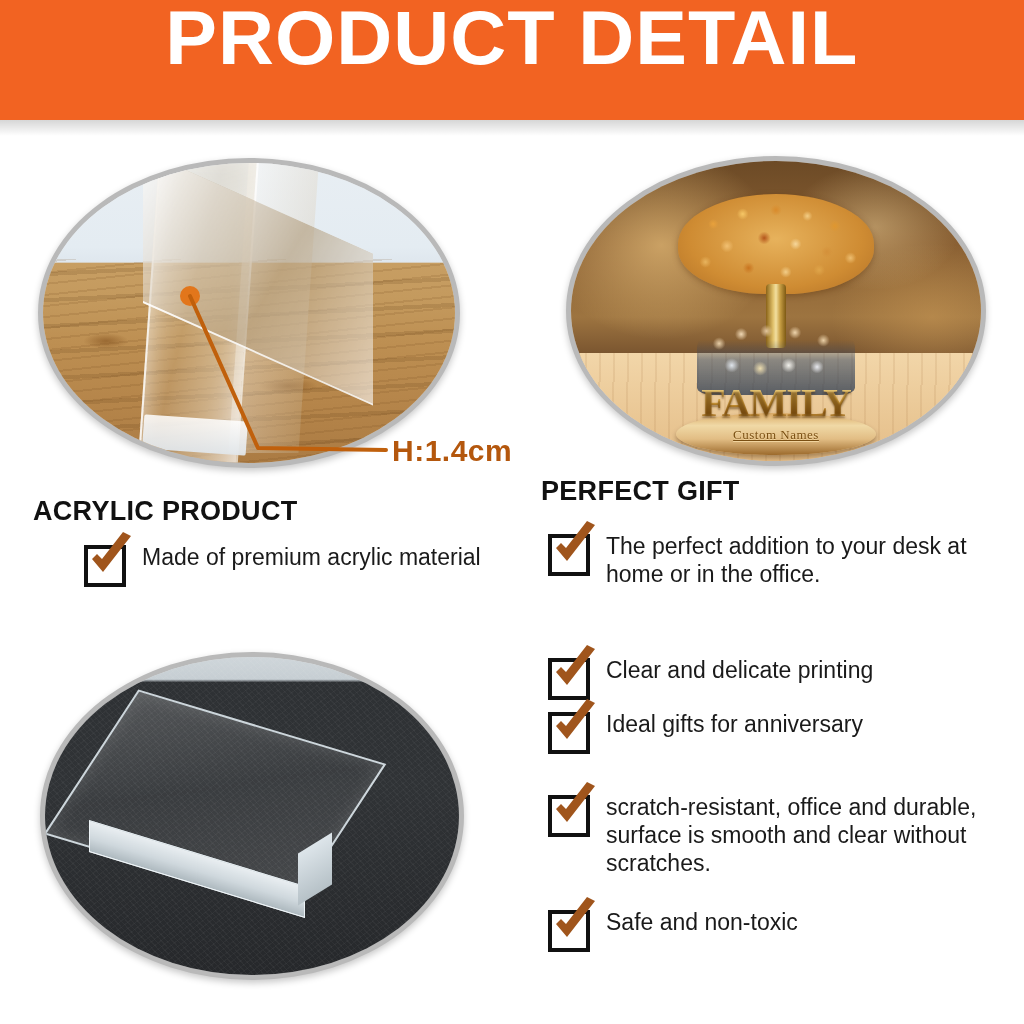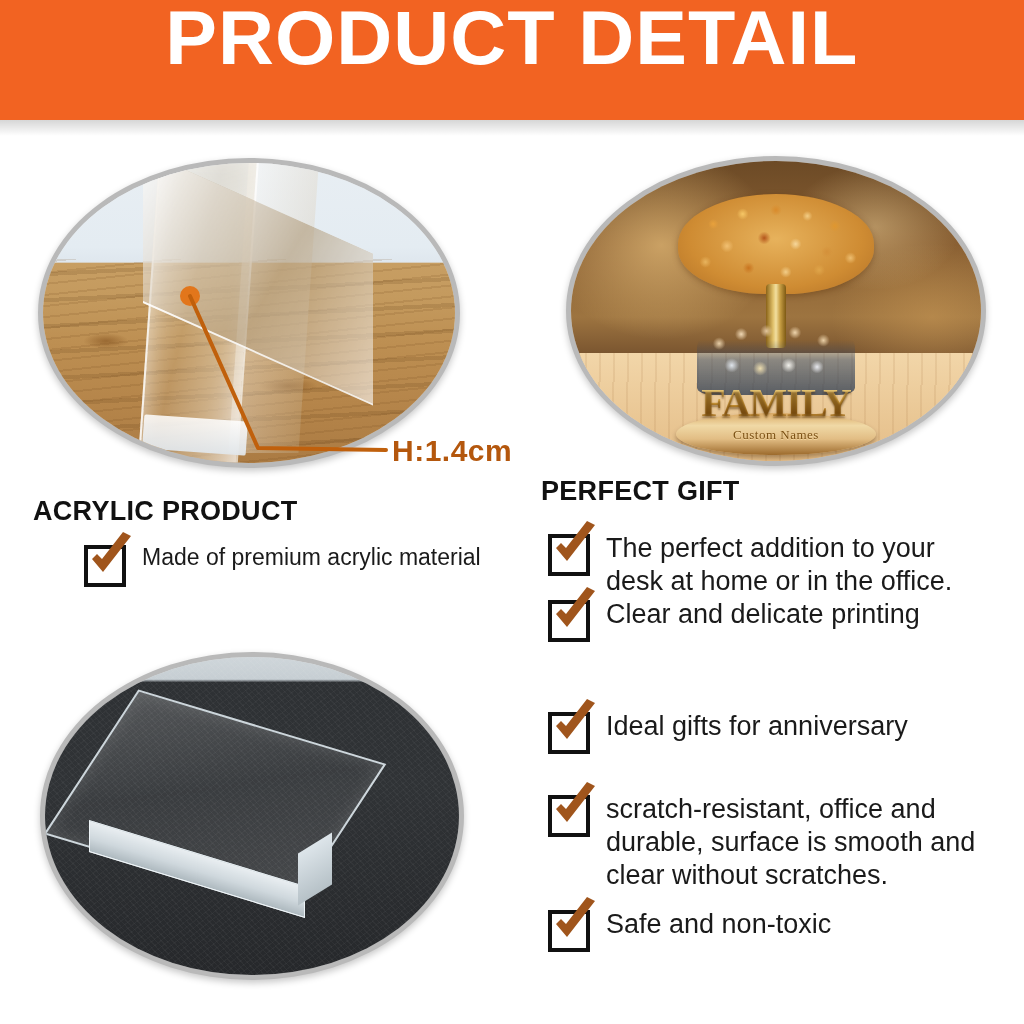--- a/index.html
+++ b/index.html
@@ -177,20 +177,21 @@
     position:absolute;left:50%;top:84%;transform:translateX(-50%);
     width:200px;height:42px;border-radius:50%;
     background:linear-gradient(to bottom,#d9a863 0%,#f0d9a6 30%,#e2bd84 62%,#9c6a2c 100%);
     box-shadow:0 3px 5px rgba(60,32,0,0.38);
   }
   .base-names{
     position:absolute;left:50%;top:88.5%;transform:translateX(-50%);
     font-family:"Liberation Serif","DejaVu Serif",serif;
     font-size:13px;color:#7a4f13;letter-spacing:.5px;white-space:nowrap;
     text-shadow:0 1px 0 rgba(255,232,180,0.65);
+    text-decoration:underline;
   }
 
   
   #oval-slab{left:40px;top:652px;width:414px;height:318px;}
   .slate{
     position:absolute;inset:0;
     background:
       linear-gradient(to bottom,#cfd6da 0%,#c6ced3 7%,#2e3134 8%,#303336 40%,#26282b 100%);
   }
   .slate-tex{
@@ -226,30 +227,30 @@
   #title-acrylic{left:33px;top:496px;}
   #title-gift{left:541px;top:476px;}
 
   .check-item{position:absolute;display:flex;align-items:flex-start;}
   .checkbox{
     position:relative;flex:0 0 auto;width:34px;height:34px;
     border:4px solid #111111;background:#ffffff;margin-top:2px;
   }
   .checkbox svg{position:absolute;left:-3px;top:-17px;width:52px;height:52px;overflow:visible;}
   .item-text{
-    margin-left:16px;color:#1a1a1a;font-size:27px;line-height:1.22;
+    margin-left:16px;color:#1a1a1a;font-size:23px;line-height:1.22;
     font-family:"Liberation Sans","DejaVu Sans",sans-serif;
   }
 
   #item-acrylic{left:40px;top:543px;width:470px;padding-left:44px;}
   #item-acrylic .item-text{font-size:23px;}
 
   .gift-item{left:548px;width:450px;}
   #gift-0{top:532px;}
-  #gift-1{top:598px;}
+  #gift-1{top:656px;}
   #gift-2{top:710px;}
   #gift-3{top:793px;}
   #gift-4{top:908px;}
 </style>
 </head>
 <body>
 
 <div class="banner" style="background: rgb(242, 99, 34);">
   <div class="banner-title">PRODUCT DETAIL</div>
 </div>

